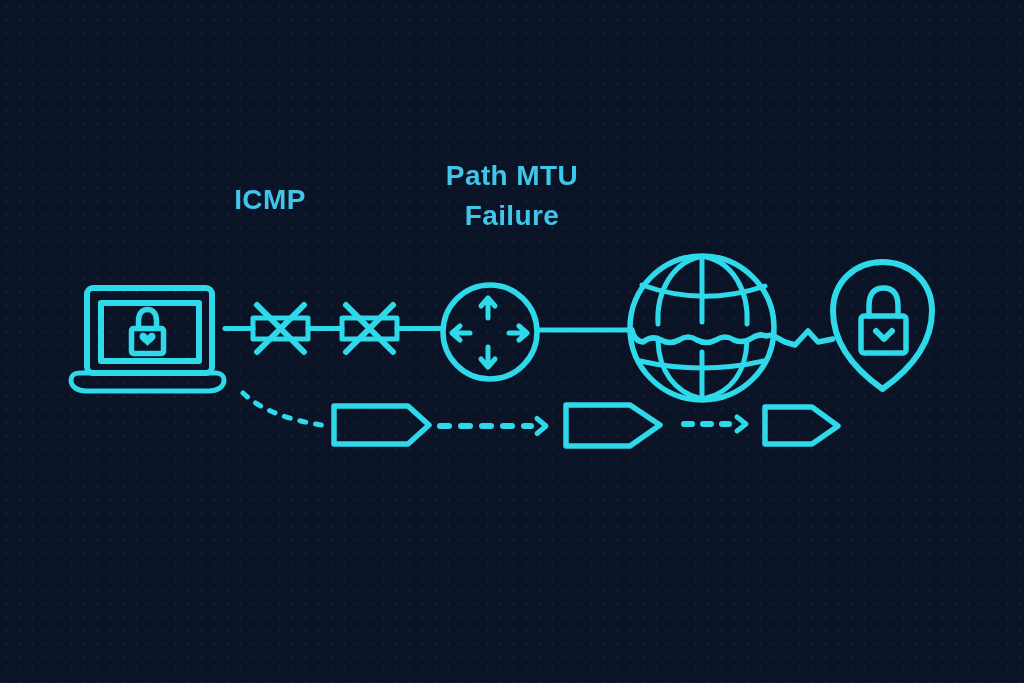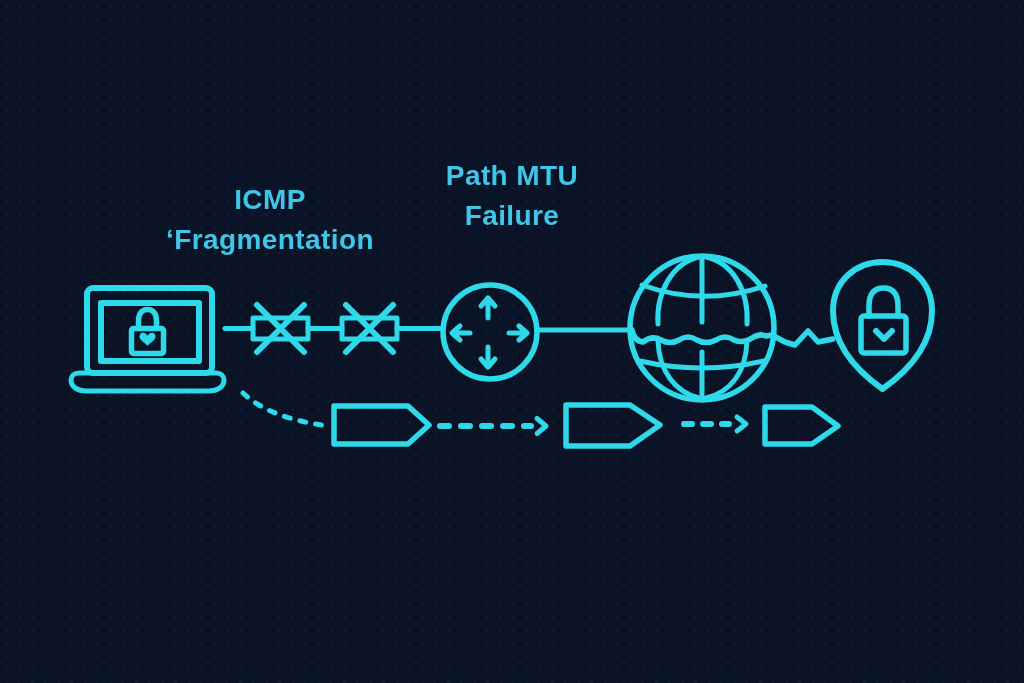--- a/index.html
+++ b/index.html
@@ -120,21 +120,20 @@
       <path class="st" stroke-width="5" d="M737,417 L746,424 L737,431"></path>
     </g>
 
     <g>
       <path class="st" stroke-width="5.5" d="M765,407 H812 L838,426 L812,444 H765 Z"></path>
     </g>
   </svg>
 
   <div class="label" id="label-icmp">
     <div>ICMP</div>
-    <div>‘Fragmentation</div>
   </div>
 
   <div class="label" id="label-pmtud">
     <div>Path MTU</div>
     <div>Failure</div>
   </div>
 
 </div>
 
 </body></html>

